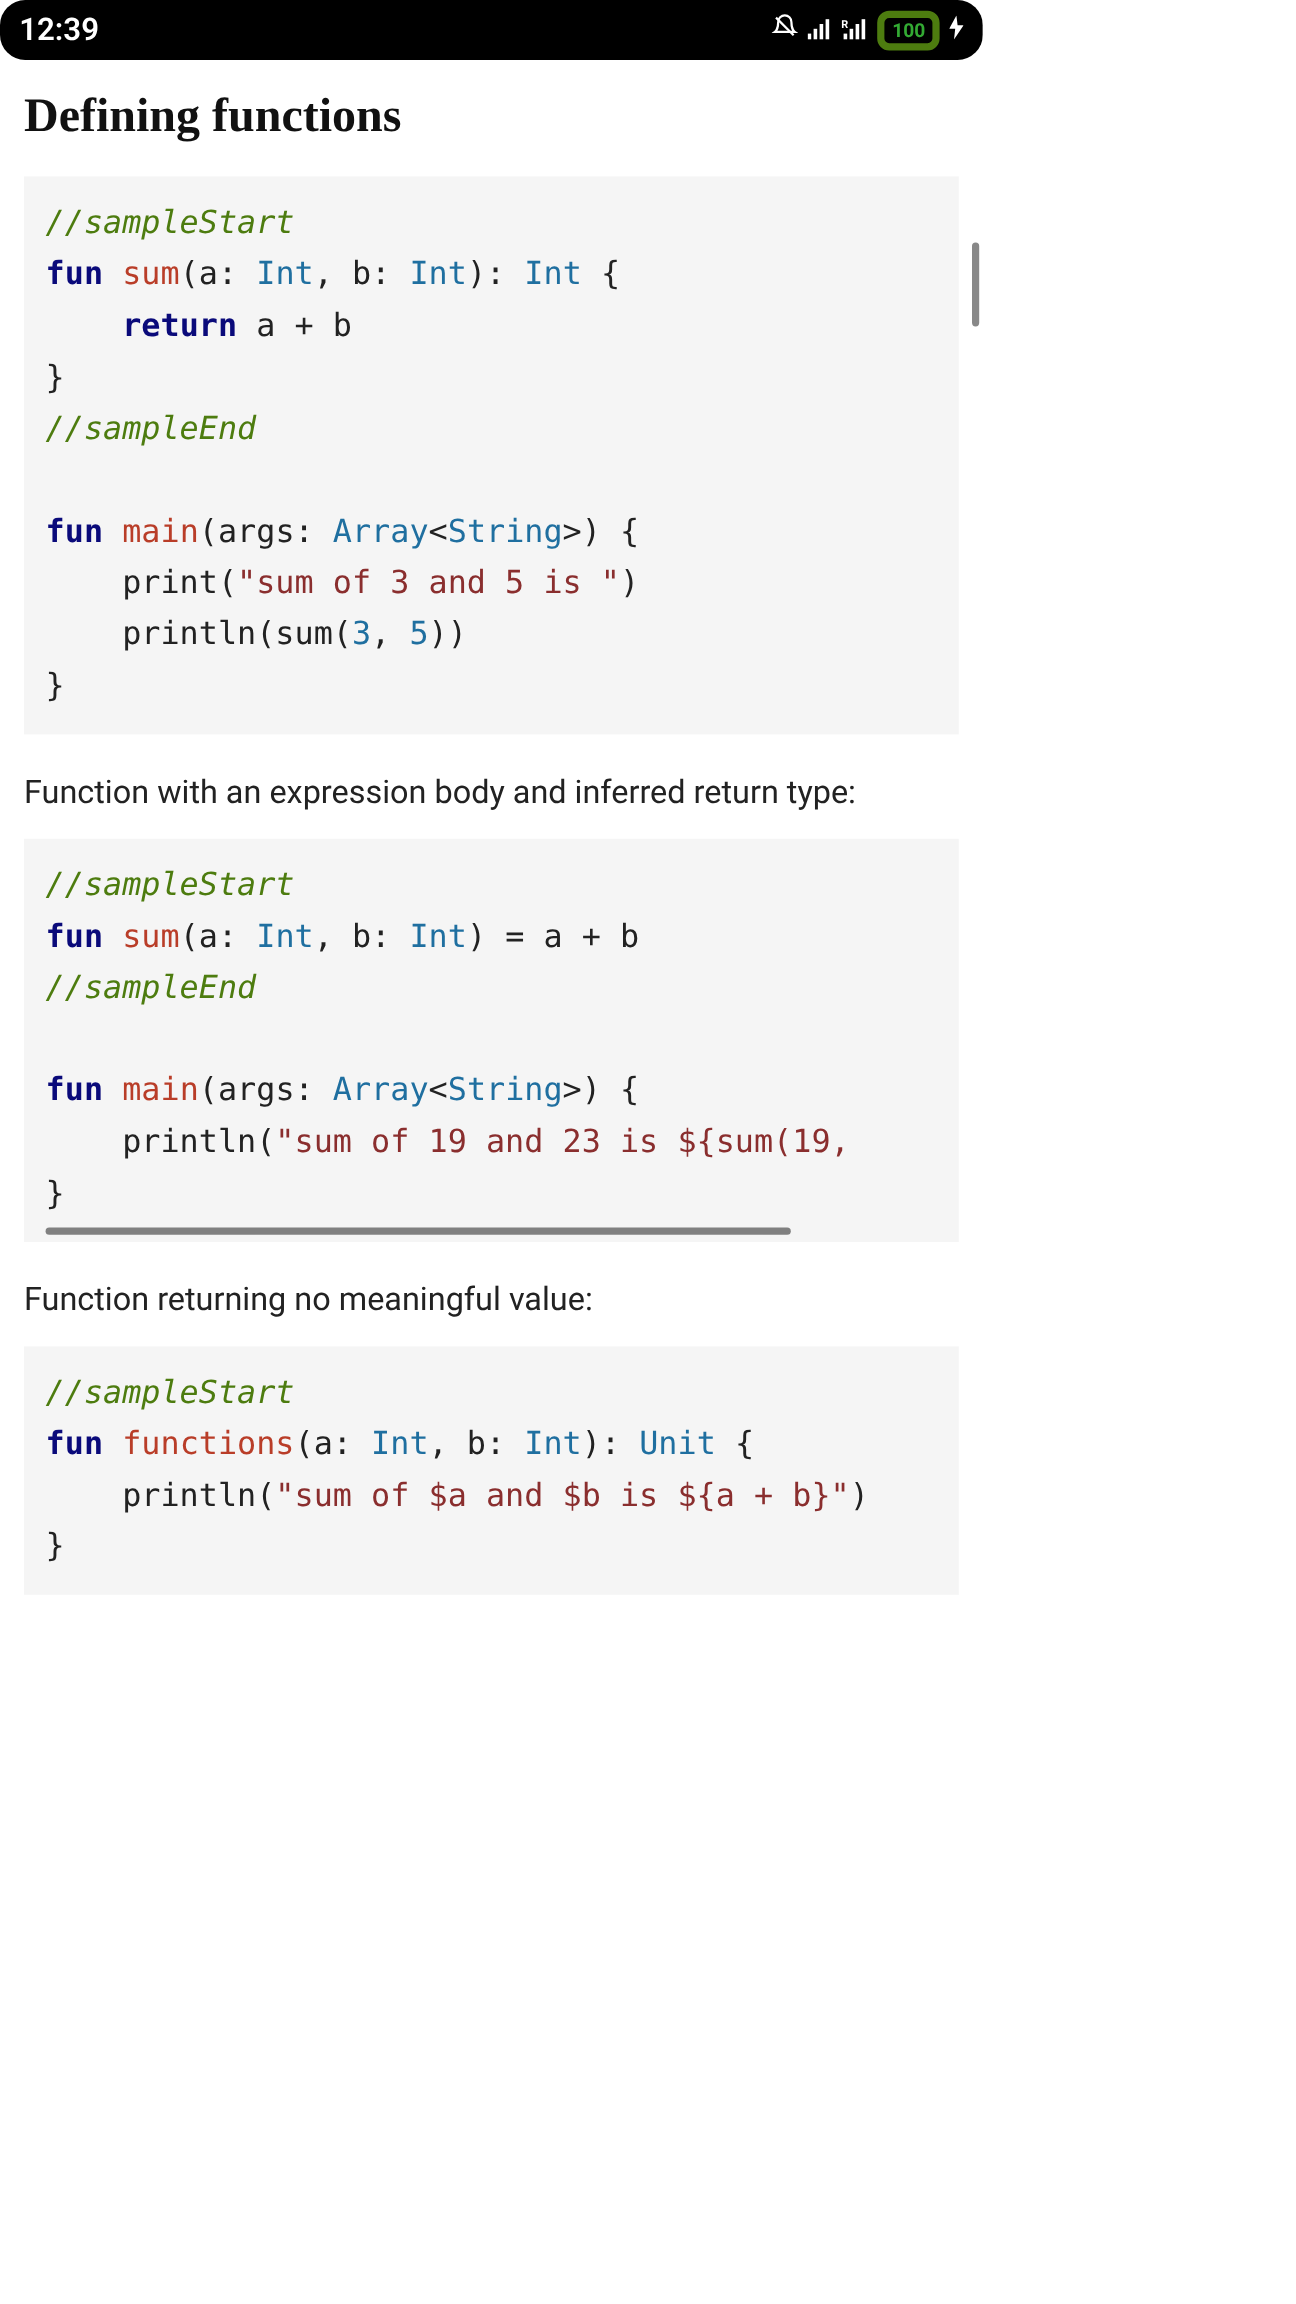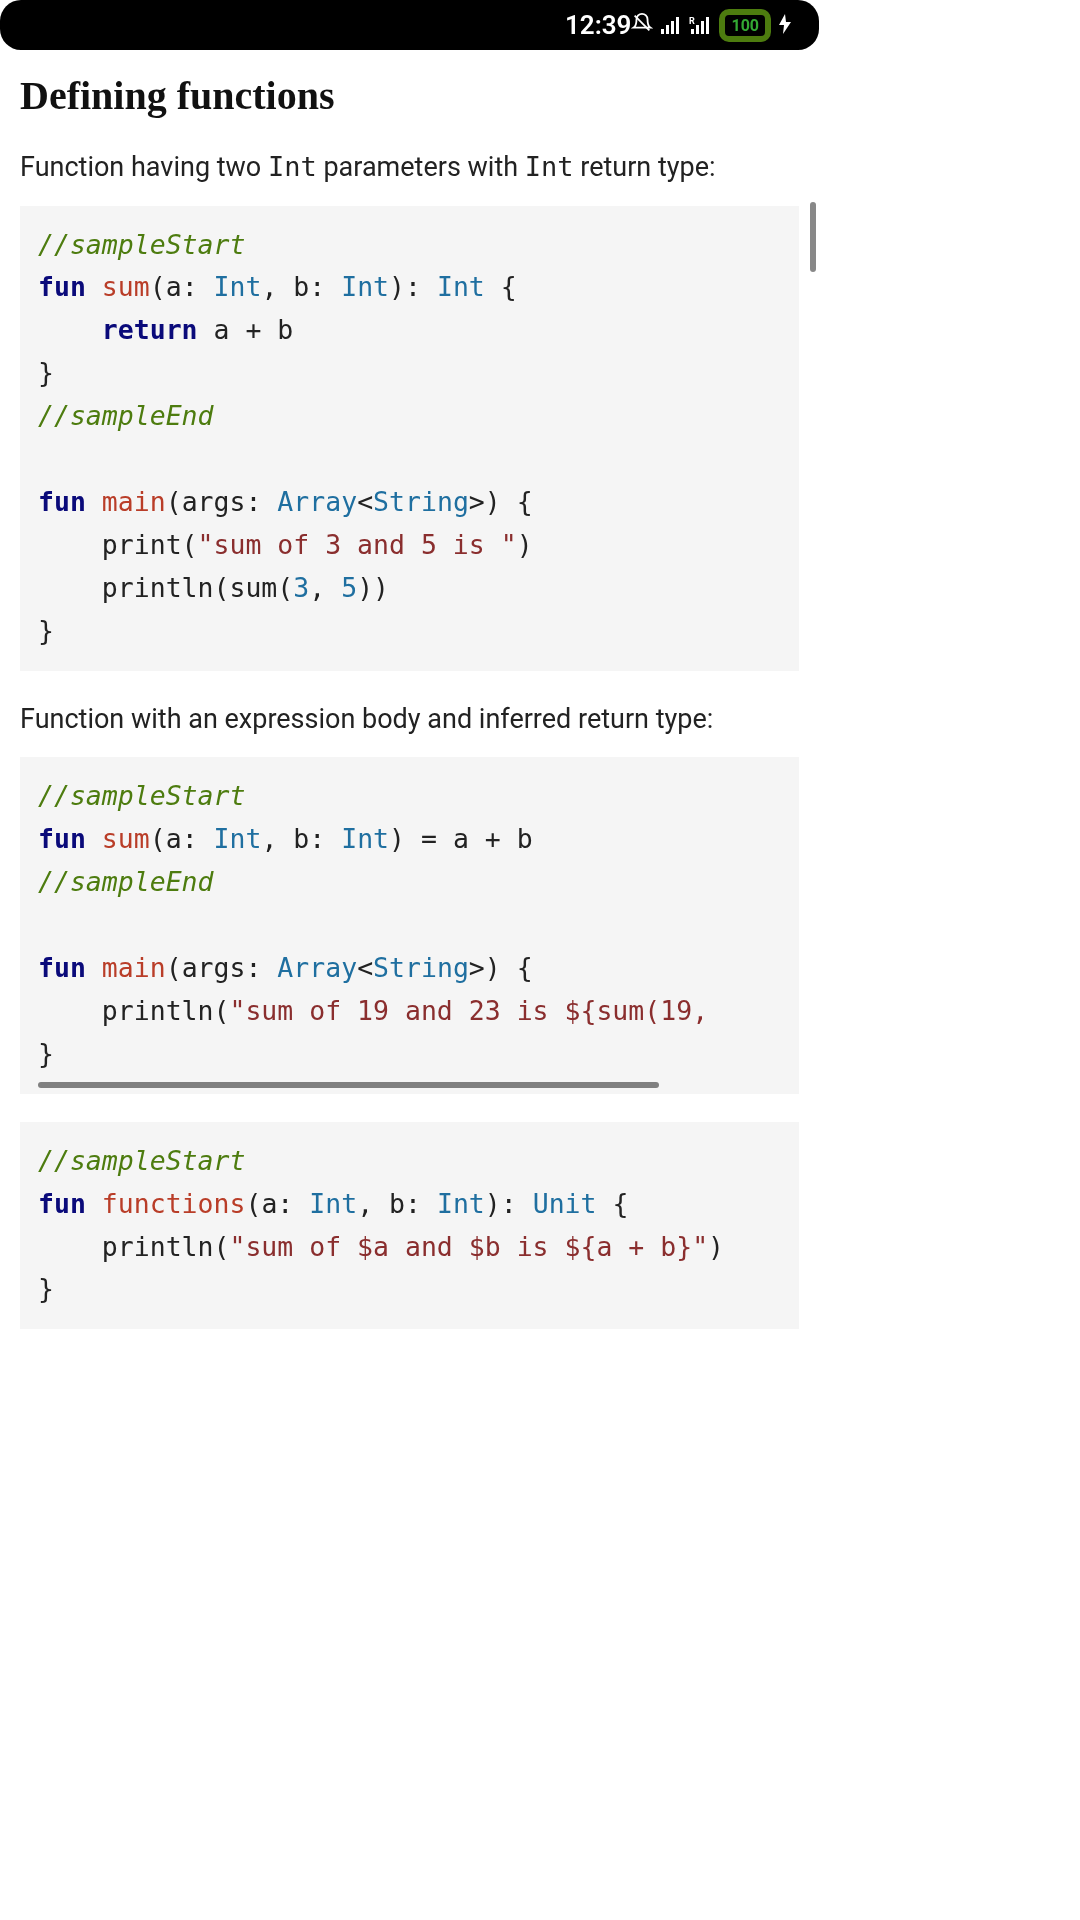--- a/index.html
+++ b/index.html
@@ -10,22 +10,22 @@
       font-family: -apple-system, BlinkMacSystemFont, 'Segoe UI', Roboto, sans-serif;
       overflow: hidden;
       position: relative;
     }
     .status-bar {
       background: #000;
       color: #fff;
       height: 50px;
       display: flex;
       align-items: center;
-      justify-content: flex-end;
-      padding: 0 28px;
+      justify-content: space-between;
+      padding: 0 16px;
       font-size: 26px;
       font-weight: 600;
       border-radius: 21px;
     }
     .status-right {
       display: flex;
       align-items: center;
       gap: 8px;
     }
     .battery {
@@ -135,23 +135,20 @@
         </svg>
     </span>
   </div>
 </div>
 
 <div class="content">
   <div class="scroll-indicator"></div>
 
   <h1>Defining functions</h1>
 
-  <p class="prose">
-    <span>Function having two </span><code class="inline">Int</code><span> parameters with </span><code class="inline">Int</code><span> return type:</span>
-  </p>
 
   <div class="code-block"><span class="cmt">//sampleStart</span>
 <span class="kw">fun</span> <span class="fn">sum</span><span>(a: </span><span class="type">Int</span><span>, b: </span><span class="type">Int</span><span>): </span><span class="type">Int</span><span> {</span>
 <span>    </span><span class="kw">return</span><span> a + b</span>
 <span>}</span>
 <span class="cmt">//sampleEnd</span>
 <span></span>
 <span class="kw">fun</span> <span class="fn">main</span><span>(args: </span><span class="type">Array</span><span>&lt;</span><span class="type">String</span><span>&gt;) {</span>
 <span>    print(</span><span class="str">"sum of 3 and 5 is "</span><span>)</span>
 <span>    println(sum(</span><span class="num">3</span><span>, </span><span class="num">5</span><span>))</span>
@@ -160,18 +157,19 @@
   <p class="prose">Function with an expression body and inferred return type:</p>
 
   <div class="code-block with-hscroll"><span class="cmt">//sampleStart</span>
 <span class="kw">fun</span> <span class="fn">sum</span><span>(a: </span><span class="type">Int</span><span>, b: </span><span class="type">Int</span><span>) = a + b</span>
 <span class="cmt">//sampleEnd</span>
 <span></span>
 <span class="kw">fun</span> <span class="fn">main</span><span>(args: </span><span class="type">Array</span><span>&lt;</span><span class="type">String</span><span>&gt;) {</span>
 <span>    println(</span><span class="str">"sum of 19 and 23 is ${sum(19,</span>
 <span>}</span></div>
 
+  <p class="prose">Function returning no meaningful value:</p>
 
   <div class="code-block"><span class="cmt">//sampleStart</span>
 <span class="kw">fun</span> <span class="fn">functions</span><span>(a: </span><span class="type">Int</span><span>, b: </span><span class="type">Int</span><span>): </span><span class="type">Unit</span><span> {</span>
 <span>    println(</span><span class="str">"sum of $a and $b is ${a + b}"</span><span>)</span>
 <span>}</span></div>
 </div>
 
 </body></html>

